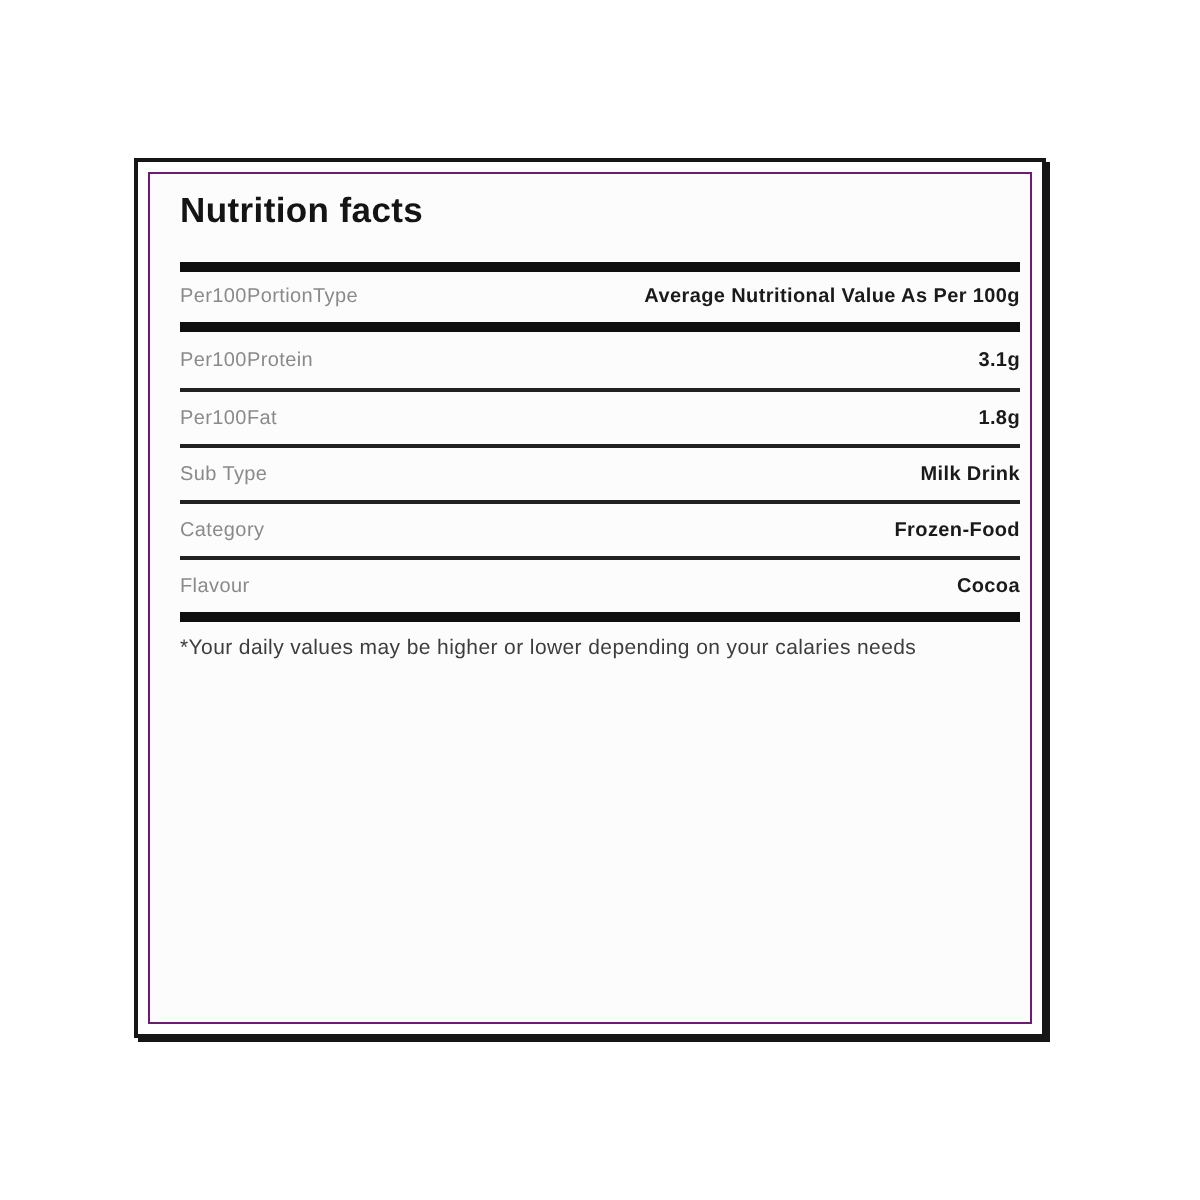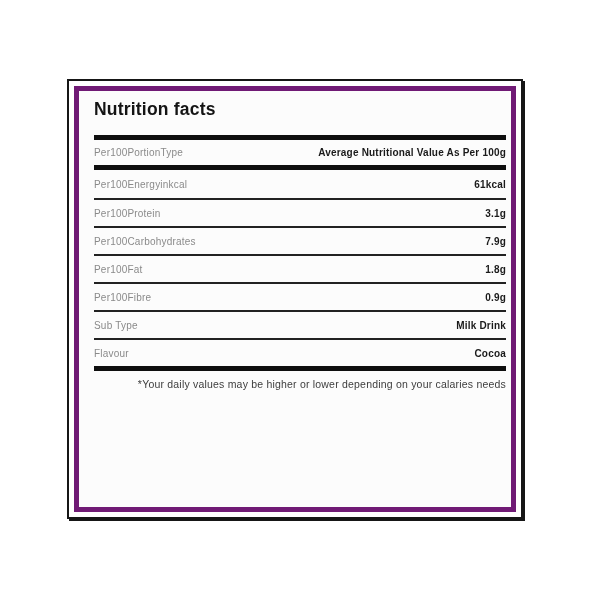--- a/index.html
+++ b/index.html
@@ -18,21 +18,21 @@
     position: absolute;
     left: 67px; top: 79px;
     width: 456px; height: 440px;
     background: #ffffff;
     border: 2px solid #161616;
     box-shadow: 2px 2px 0 0 #161616;
   }
   .inner-card {
     position: absolute;
     inset: 5px;
-    border: 5px solid #701a75;
+    border: 1px solid #701a75;
     background: #fcfcfc;
     padding: 8px 5px 0 15px;
   }
   .title {
     font-size: 17.5px;
     line-height: 20px;
     font-weight: bold;
     color: #141414;
     letter-spacing: 0.2px;
     margin-bottom: 16px;
@@ -61,21 +61,20 @@
     color: #1a1a1a;
     letter-spacing: 0.2px;
     white-space: nowrap;
     text-align: center;
   }
   .footnote {
     margin-top: 7px;
     font-size: 10.5px;
     color: #3d3d3d;
     letter-spacing: 0.2px;
-    text-align: right;
   }
 </style>
 </head>
 <body>
 
 <div class="page">
   <div class="label-box">
     <div class="inner-card">
 
       <div class="title">Nutrition facts</div>
@@ -83,53 +82,45 @@
       <div class="bar-thick"></div>
 
       <div class="row header-row">
         <span class="row-label">Per100PortionType</span>
         <span class="row-value">Average Nutritional Value As Per 100g</span>
       </div>
 
       <div class="bar-thick"></div>
 
       <div class="rows">
-  <div class="row">
-    <span class="row-label">Per100Energyinkcal</span>
-    <span class="row-value">61kcal</span>
-  </div>
 
 
   <div class="row">
     <span class="row-label">Per100Protein</span>
     <span class="row-value">3.1g</span>
   </div>
 
-  <div class="row">
-    <span class="row-label">Per100Carbohydrates</span>
-    <span class="row-value">7.9g</span>
-  </div>
 
 
   <div class="row">
     <span class="row-label">Per100Fat</span>
     <span class="row-value">1.8g</span>
   </div>
 
-  <div class="row">
-    <span class="row-label">Per100Fibre</span>
-    <span class="row-value">0.9g</span>
-  </div>
 
   <div class="row">
     <span class="row-label">Sub Type</span>
     <span class="row-value">Milk Drink</span>
   </div>
 
 
+  <div class="row">
+    <span class="row-label">Category</span>
+    <span class="row-value">Frozen-Food</span>
+  </div>
 
   <div class="row">
     <span class="row-label">Flavour</span>
     <span class="row-value">Cocoa</span>
   </div>
 </div>
 
       <div class="bar-thick"></div>
 
       <div class="footnote">*Your daily values may be higher or lower depending on your calaries needs</div>

